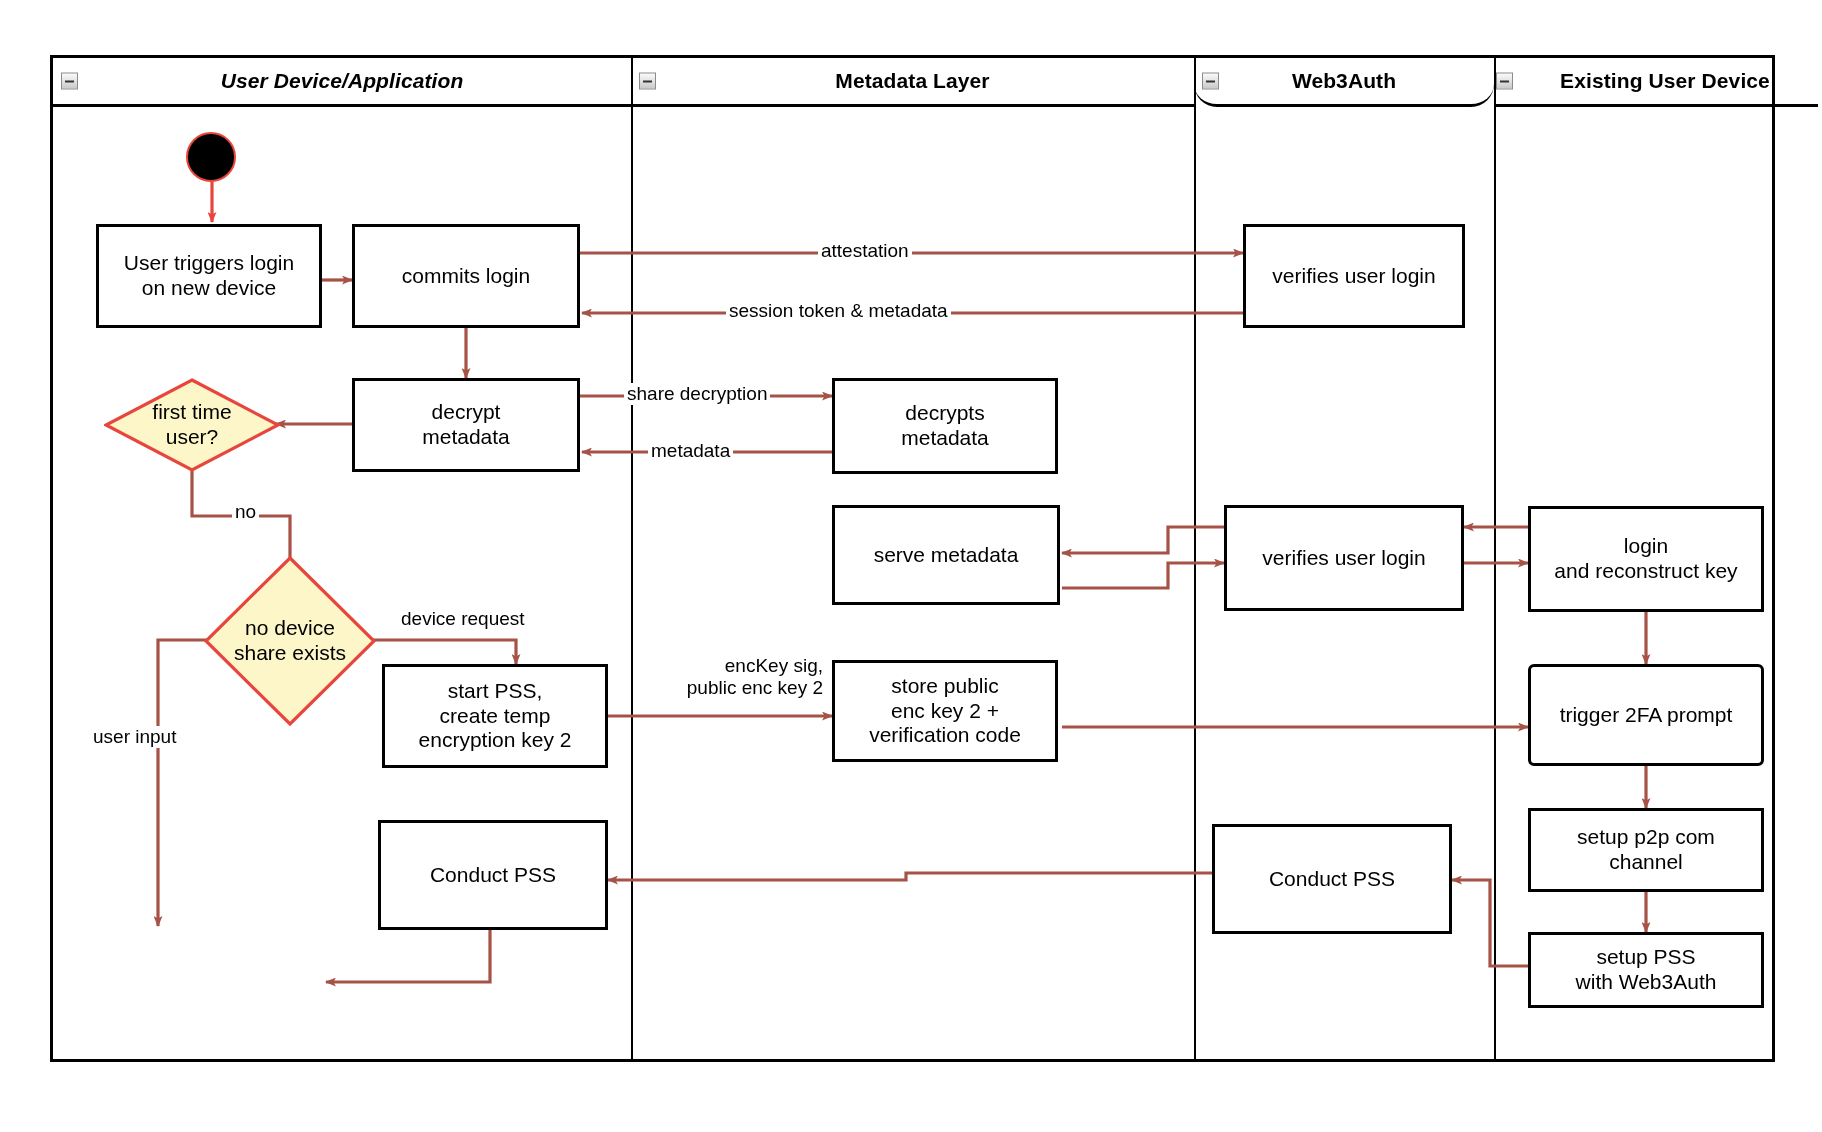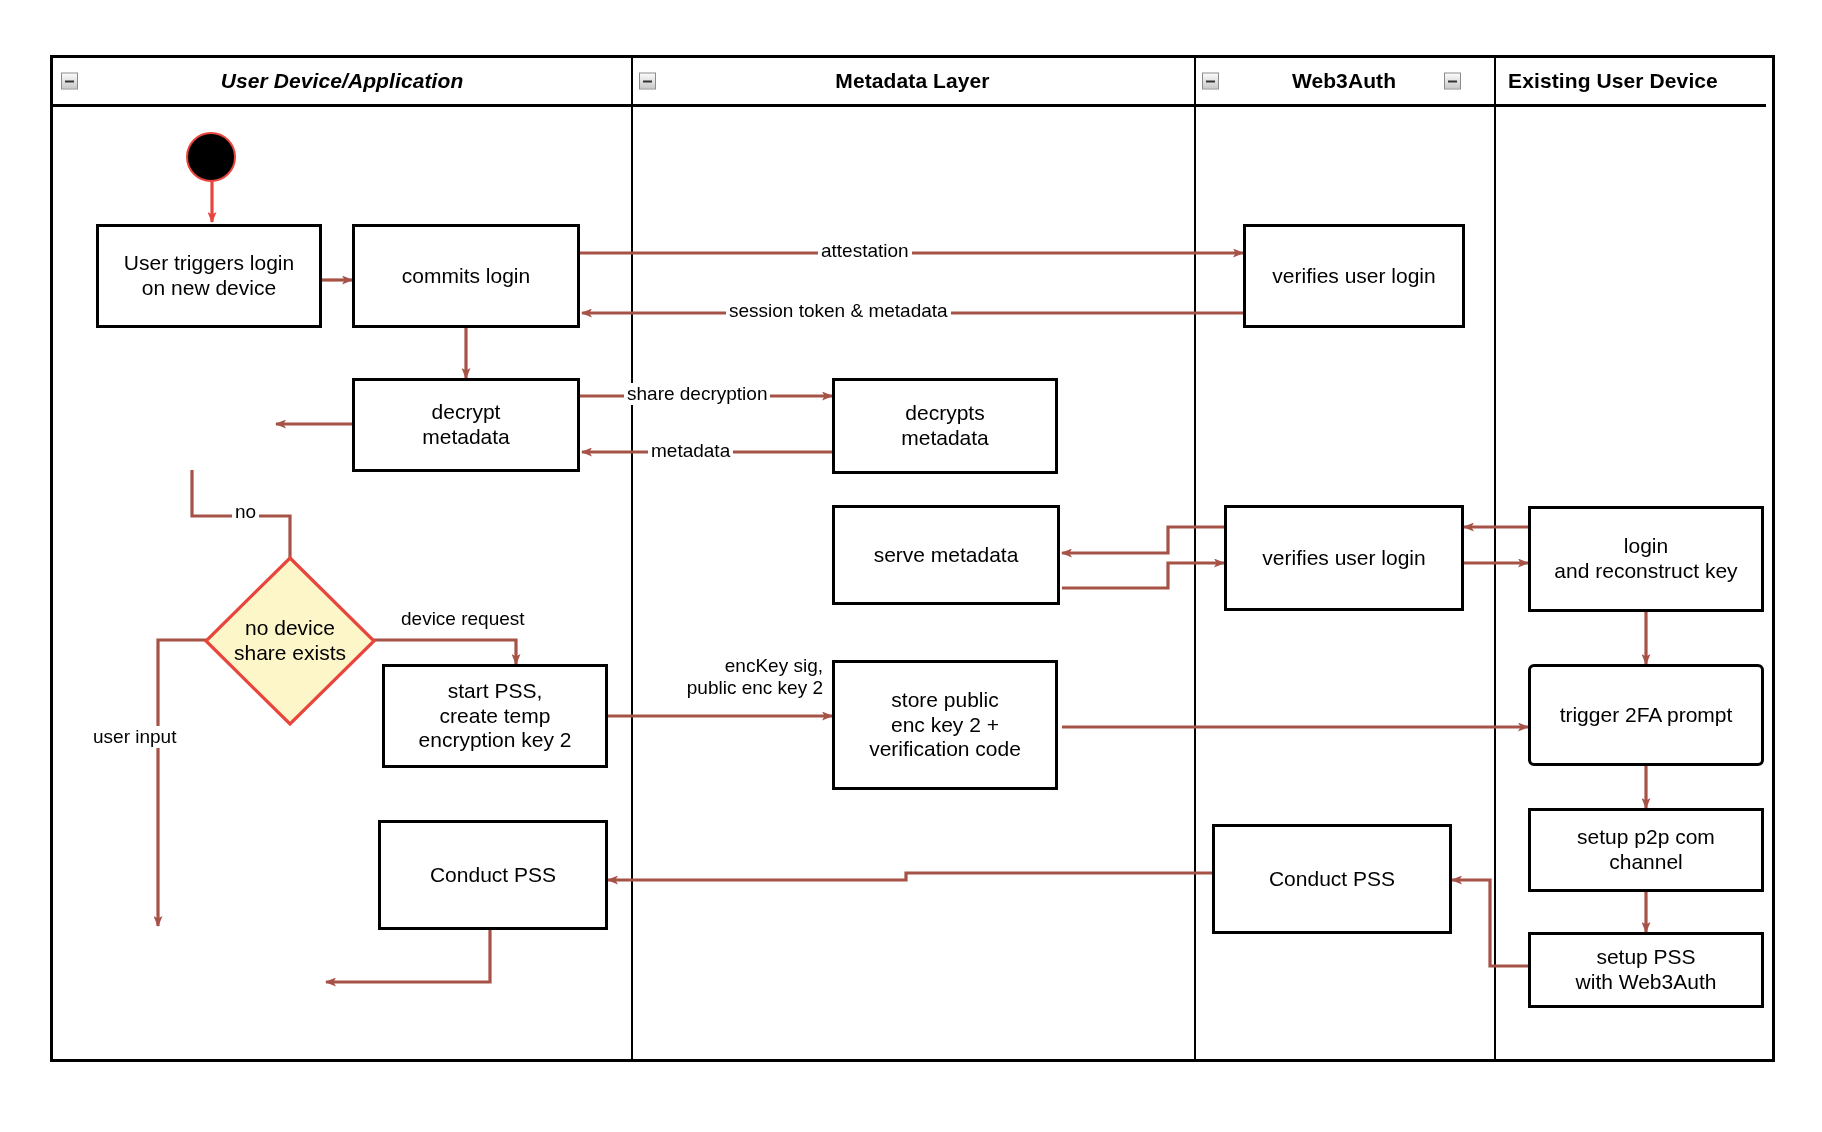--- a/index.html
+++ b/index.html
@@ -149,25 +149,25 @@
   <div class="lane" style="left:1494px; top:58px; width:278px; height:1001px;"></div>
 
   <div class="lane-header" style="left:53px; top:58px; width:578px; height:49px;font-style:italic;">
     <span class="collapse-box"></span>
     <span>User Device/Application</span>
   </div>
   <div class="lane-header" style="left:631px; top:58px; width:563px; height:49px;">
     <span class="collapse-box"></span>
     <span>Metadata Layer</span>
   </div>
-  <div class="lane-header" style="left:1194px; top:58px; width:300px; height:49px;">
+  <div class="lane-header" style="left:1194px; top:58px; width:300px; height:49px;border-radius:23px;">
     <span class="collapse-box"></span>
     <span>Web3Auth</span>
   </div>
-  <div class="lane-header" style="left:1442px; top:58px; width:324px; height:49px;">
+  <div class="lane-header" style="left:1494px; top:58px; width:324px; height:49px;">
     <span class="collapse-box" style="left:2px;"></span>
     <span style="margin-left:18px;">Existing User Device</span>
   </div>
 
   <svg id="edge-layer" width="1822" height="1132" viewBox="0 0 1822 1132">
     <defs>
       <marker id="ah" markerWidth="11" markerHeight="9" refX="10" refY="4.5" orient="auto" markerUnits="userSpaceOnUse">
         <path d="M0,0 L11,4.5 L0,9 L2.6,4.5 z" fill="#a65247"></path>
       </marker>
       <marker id="ah-red" markerWidth="11" markerHeight="9" refX="10" refY="4.5" orient="auto" markerUnits="userSpaceOnUse">
@@ -227,20 +227,27 @@
   <div class="start-node" style="left:186px; top:132px; width:50px; height:50px;"></div>
 
   <div class="node" style="left:96px; top:224px; width:226px; height:104px;">User triggers login
 on new device</div>
 
   <div class="node" style="left:352px; top:224px; width:228px; height:104px;">commits login</div>
 
   <div class="node" style="left:352px; top:378px; width:228px; height:94px;">decrypt
 metadata</div>
 
+  <div class="decision" style="left:104px; top:378px; width:176px; height:94px;">
+    <svg width="176" height="94" viewBox="0 0 176 94">
+      <polygon points="88,2 174,47 88,92 2,47" fill="#fdf6c9" stroke="#e8453c" stroke-width="3.2"></polygon>
+    </svg>
+    <span class="dtext">first time
+user?</span>
+  </div>
 
   <div class="decision" style="left:204px; top:556px; width:172px; height:170px;">
     <svg width="172" height="170" viewBox="0 0 172 170">
       <polygon points="86,2 170,85 86,168 2,85" fill="#fdf6c9" stroke="#e8453c" stroke-width="3.2"></polygon>
     </svg>
     <span class="dtext">no device
 share exists</span>
   </div>
 
   <div class="node" style="left:382px; top:664px; width:226px; height:104px;">start PSS,
@@ -248,21 +255,21 @@
 encryption key 2</div>
 
   <div class="node" style="left:378px; top:820px; width:230px; height:110px;">Conduct PSS</div>
 
 
   <div class="node" style="left:832px; top:378px; width:226px; height:96px;">decrypts
 metadata</div>
 
   <div class="node" style="left:832px; top:505px; width:228px; height:100px;">serve metadata</div>
 
-  <div class="node" style="left:832px; top:660px; width:226px; height:130px;">store public
+  <div class="node" style="left:832px; top:660px; width:226px; height:102px;">store public
 enc key 2 +
 verification code</div>
 
   <div class="node" style="left:1243px; top:224px; width:222px; height:104px;">verifies user login</div>
 
   <div class="node" style="left:1224px; top:505px; width:240px; height:106px;">verifies user login</div>
 
   <div class="node" style="left:1212px; top:824px; width:240px; height:110px;">Conduct PSS</div>
 
   <div class="node" style="left:1528px; top:506px; width:236px; height:106px;">login

